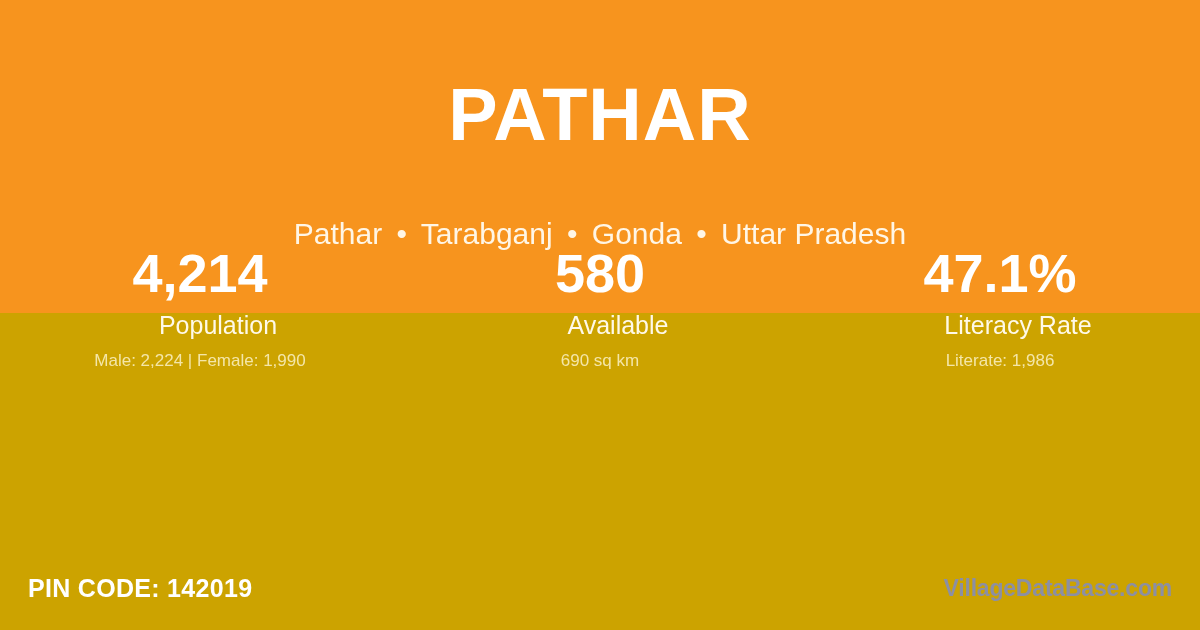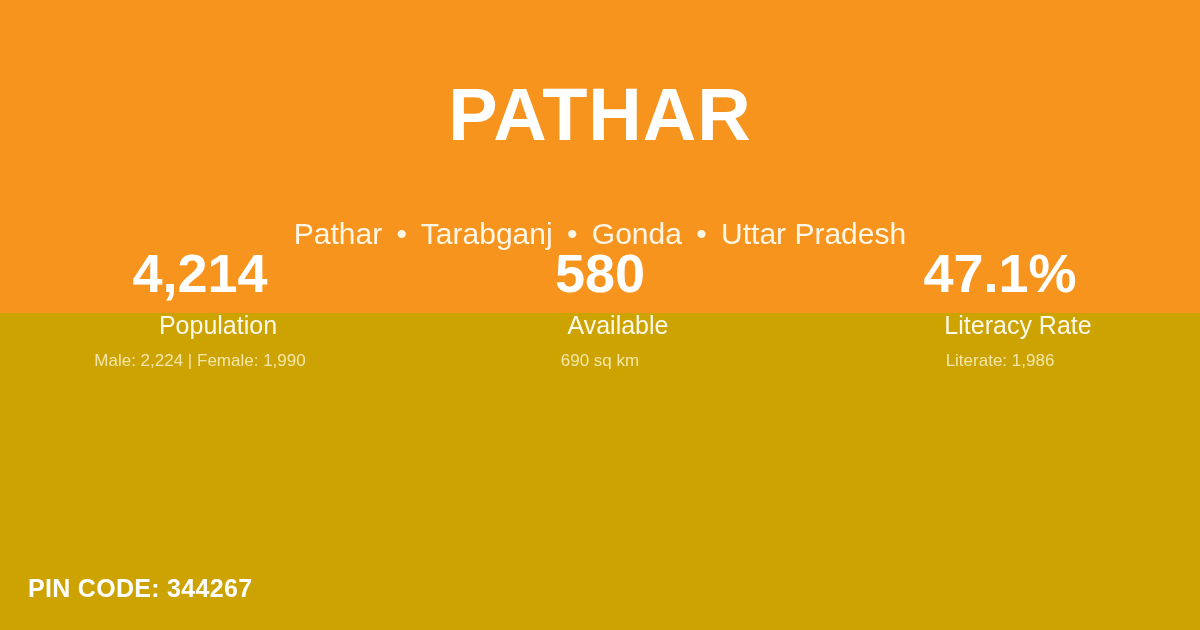--- a/index.html
+++ b/index.html
@@ -182,16 +182,17 @@
     <div class="stat">
       <div class="stat-value">47.1%</div>
       <div class="stat-label">Literacy Rate</div>
       <div class="stat-sub">Literate: 1,986</div>
     </div>
 
   </div>
 
 
   <div class="footer">
-    <div class="pin-code">PIN CODE: 344267</div>
+    <div class="pin-code">PIN CODE: 142019</div>
+    <div class="watermark">VillageDataBase.com</div>
   </div>
 
 </div>
 
 </body></html>

